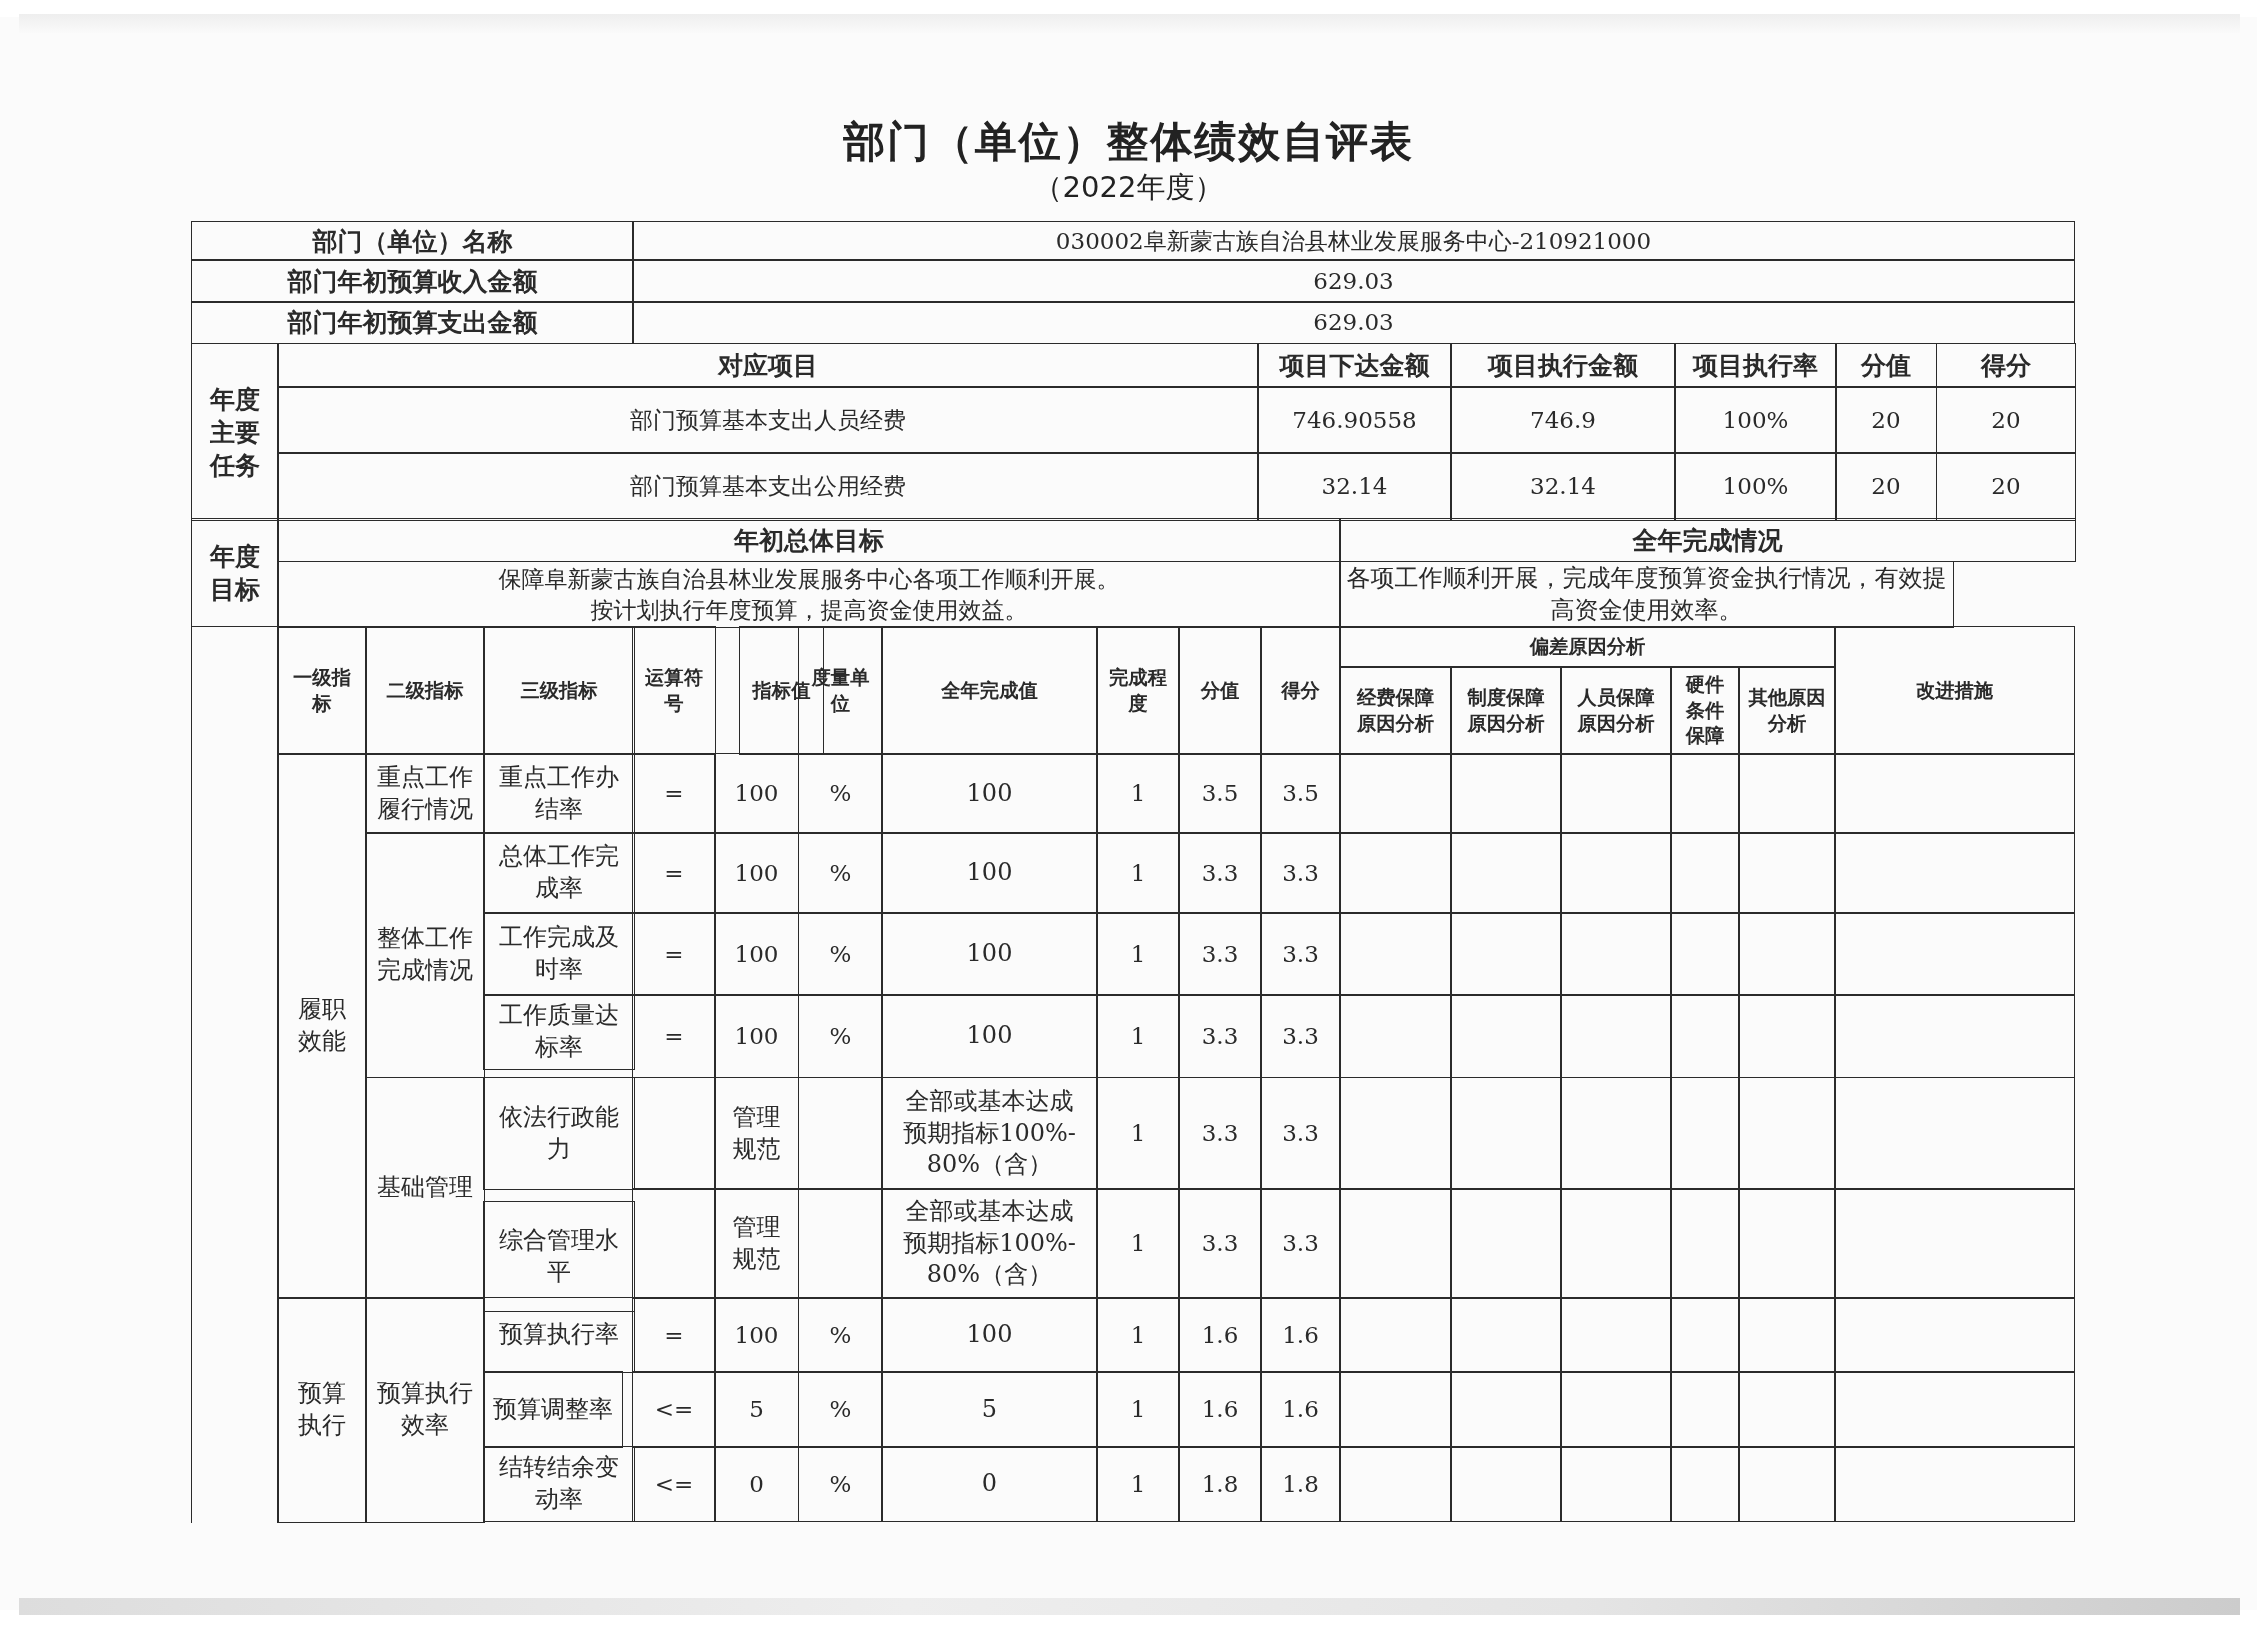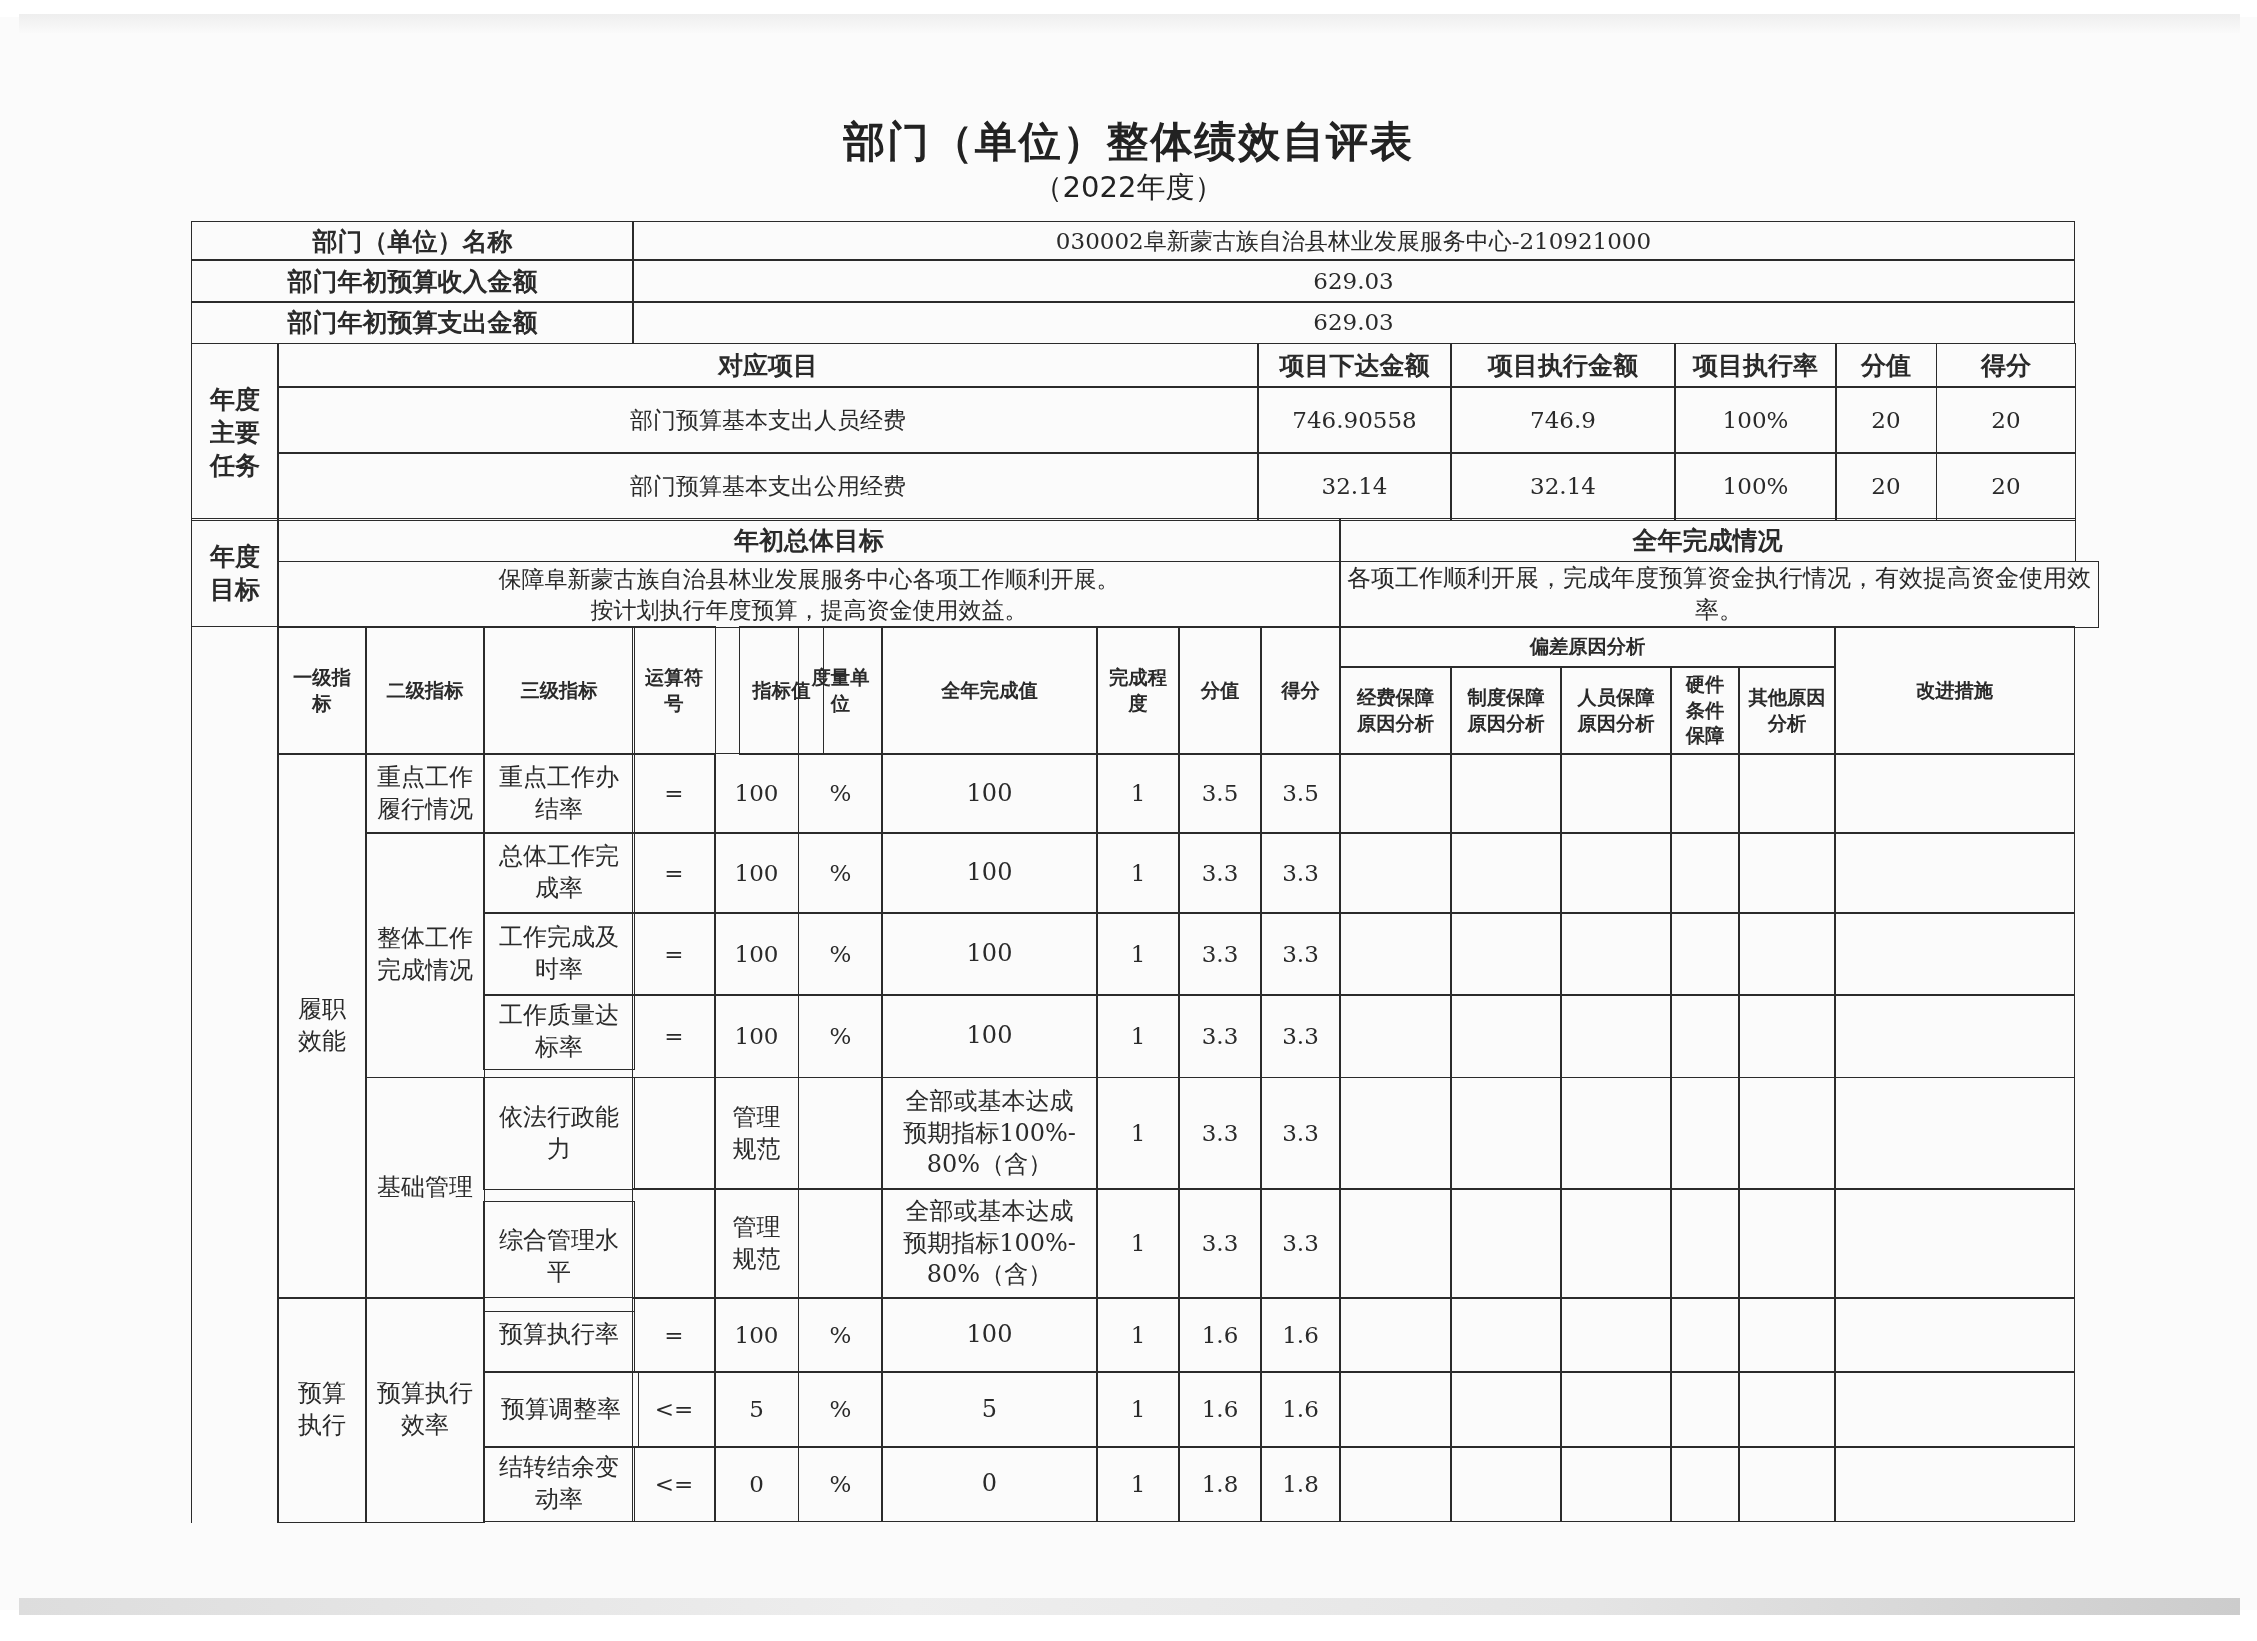--- a/index.html
+++ b/index.html
@@ -57,21 +57,21 @@
     <div class="c t f24" style="left: 1450px; top: 452px; width: 226px; height: 69px;">32.14</div>
     <div class="c t f24" style="left: 1674px; top: 452px; width: 163px; height: 69px;">100%</div>
     <div class="c t f24" style="left: 1835px; top: 452px; width: 102px; height: 69px;">20</div>
     <div class="c t f24" style="left: 1936px; top: 452px; width: 140px; height: 69px;">20</div>
     <div class="c t hd f26" style="left: 191px; top: 518px; width: 88px; height: 109px;">年度
 目标</div>
     <div class="c t hd f26" style="left: 277px; top: 518px; width: 1064px; height: 44px;">年初总体目标</div>
     <div class="c t hd f26" style="left: 1339px; top: 518px; width: 737px; height: 44px;">全年完成情况</div>
     <div class="c t f24" style="left: 277px; top: 561px; width: 1064px; height: 67px;">保障阜新蒙古族自治县林业发展服务中心各项工作顺利开展。
 按计划执行年度预算，提高资金使用效益。</div>
-    <div class="c t f25" style="left: 1339px; top: 561px; width: 760px; height: 67px;">各项工作顺利开展，完成年度预算资金执行情况，有效提高资金使用效率。</div>
+    <div class="c t f25" style="left: 1339px; top: 561px; width: 615px; height: 67px;">各项工作顺利开展，完成年度预算资金执行情况，有效提高资金使用效率。</div>
     <div class="c t f24" style="left: 191px; top: 626px; width: 88px; height: 897px; border-bottom: none;"></div>
     <div class="c t hd f20" style="left: 277px; top: 626px; width: 90px; height: 129px;">一级指
 标</div>
     <div class="c t hd f20" style="left: 365px; top: 626px; width: 120px; height: 129px;">二级指标</div>
     <div class="c t hd f20" style="left: 483px; top: 626px; width: 152px; height: 129px;">三级指标</div>
     <div class="c t hd f20" style="left: 632px; top: 626px; width: 84px; height: 129px;">运算符
 号</div>
     <div class="c t hd f20" style="left: 714px; top: 626px; width: 85px; height: 129px; margin-left: 25px;">指标值</div>
     <div class="c t hd f20" style="left: 798px; top: 626px; width: 85px; height: 129px;">度量单
 位</div>
@@ -207,21 +207,21 @@
     <div class="c t f25" style="left: 881px; top: 1297px; width: 217px; height: 76px;">100</div>
     <div class="c t f24" style="left: 1096px; top: 1297px; width: 84px; height: 76px;">1</div>
     <div class="c t f24" style="left: 1178px; top: 1297px; width: 84px; height: 76px;">1.6</div>
     <div class="c t f24" style="left: 1260px; top: 1297px; width: 81px; height: 76px;">1.6</div>
     <div class="c t f24" style="left: 1339px; top: 1297px; width: 113px; height: 76px;"></div>
     <div class="c t f24" style="left: 1450px; top: 1297px; width: 112px; height: 76px;"></div>
     <div class="c t f24" style="left: 1560px; top: 1297px; width: 112px; height: 76px;"></div>
     <div class="c t f24" style="left: 1670px; top: 1297px; width: 70px; height: 76px;"></div>
     <div class="c t f24" style="left: 1738px; top: 1297px; width: 98px; height: 76px;"></div>
     <div class="c t f24" style="left: 1834px; top: 1297px; width: 241px; height: 76px;"></div>
-    <div class="c t f25" style="left: 483px; top: 1371px; width: 156px; height: 77px;">预算调整率</div>
+    <div class="c t f25" style="left: 483px; top: 1371px; width: 140px; height: 77px;">预算调整率</div>
     <div class="c t f24" style="left: 632px; top: 1371px; width: 84px; height: 77px;">&lt;=</div>
     <div class="c t f24" style="left: 714px; top: 1371px; width: 85px; height: 77px;">5</div>
     <div class="c t f24" style="left: 798px; top: 1371px; width: 85px; height: 77px;">%</div>
     <div class="c t f25" style="left: 881px; top: 1371px; width: 217px; height: 77px;">5</div>
     <div class="c t f24" style="left: 1096px; top: 1371px; width: 84px; height: 77px;">1</div>
     <div class="c t f24" style="left: 1178px; top: 1371px; width: 84px; height: 77px;">1.6</div>
     <div class="c t f24" style="left: 1260px; top: 1371px; width: 81px; height: 77px;">1.6</div>
     <div class="c t f24" style="left: 1339px; top: 1371px; width: 113px; height: 77px;"></div>
     <div class="c t f24" style="left: 1450px; top: 1371px; width: 112px; height: 77px;"></div>
     <div class="c t f24" style="left: 1560px; top: 1371px; width: 112px; height: 77px;"></div>

